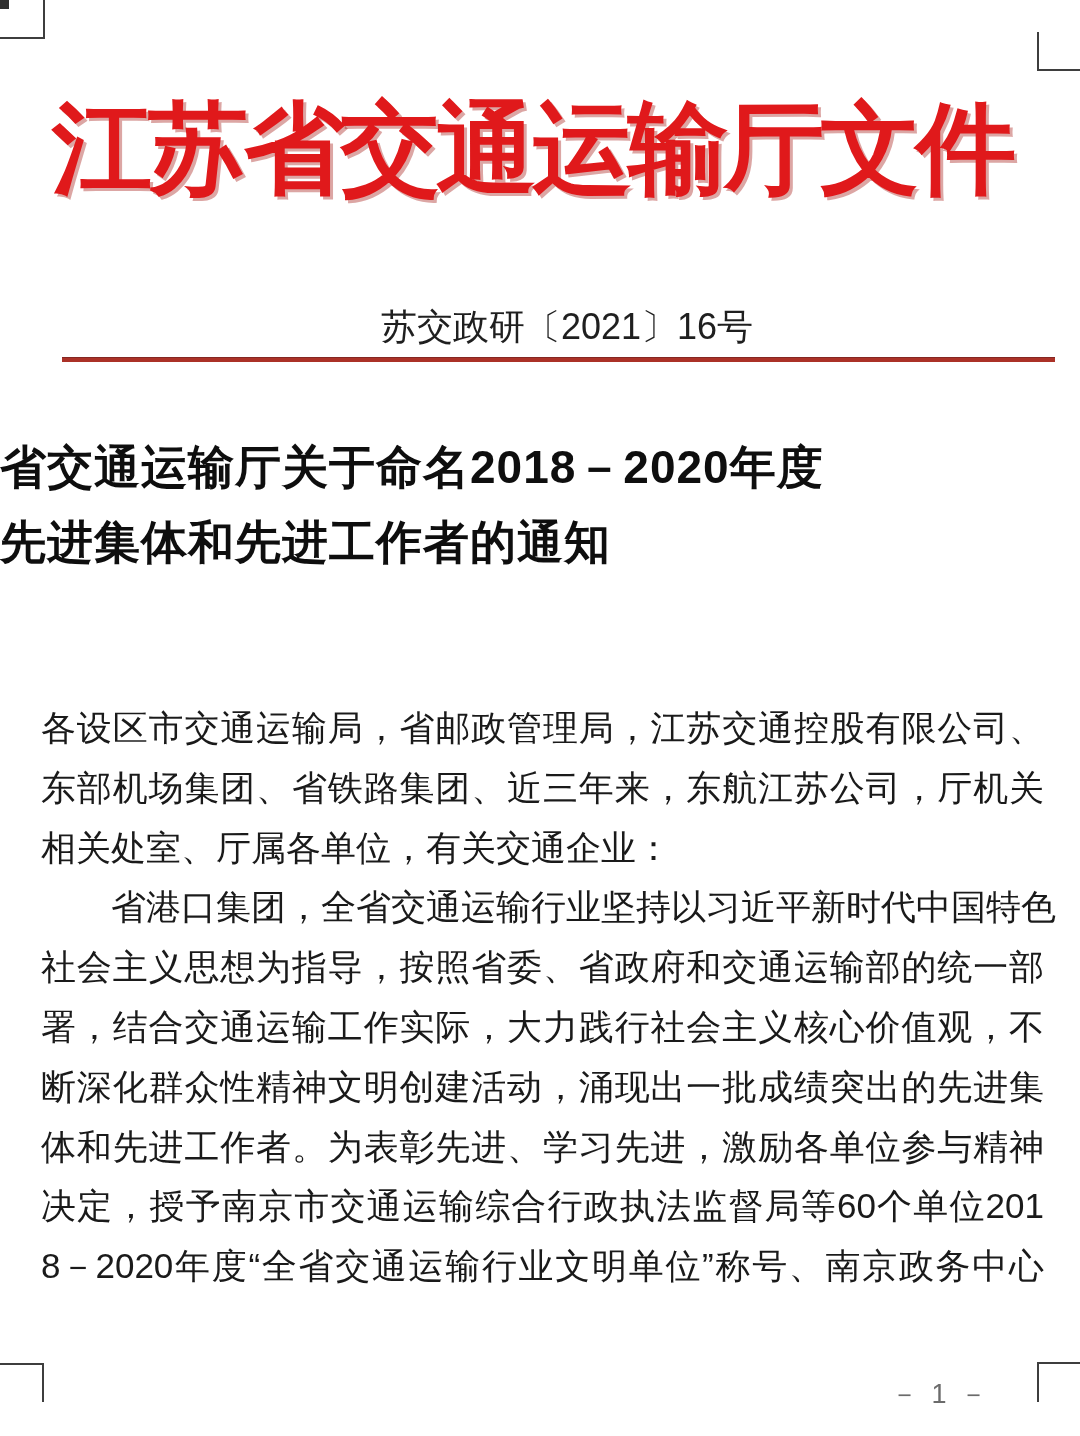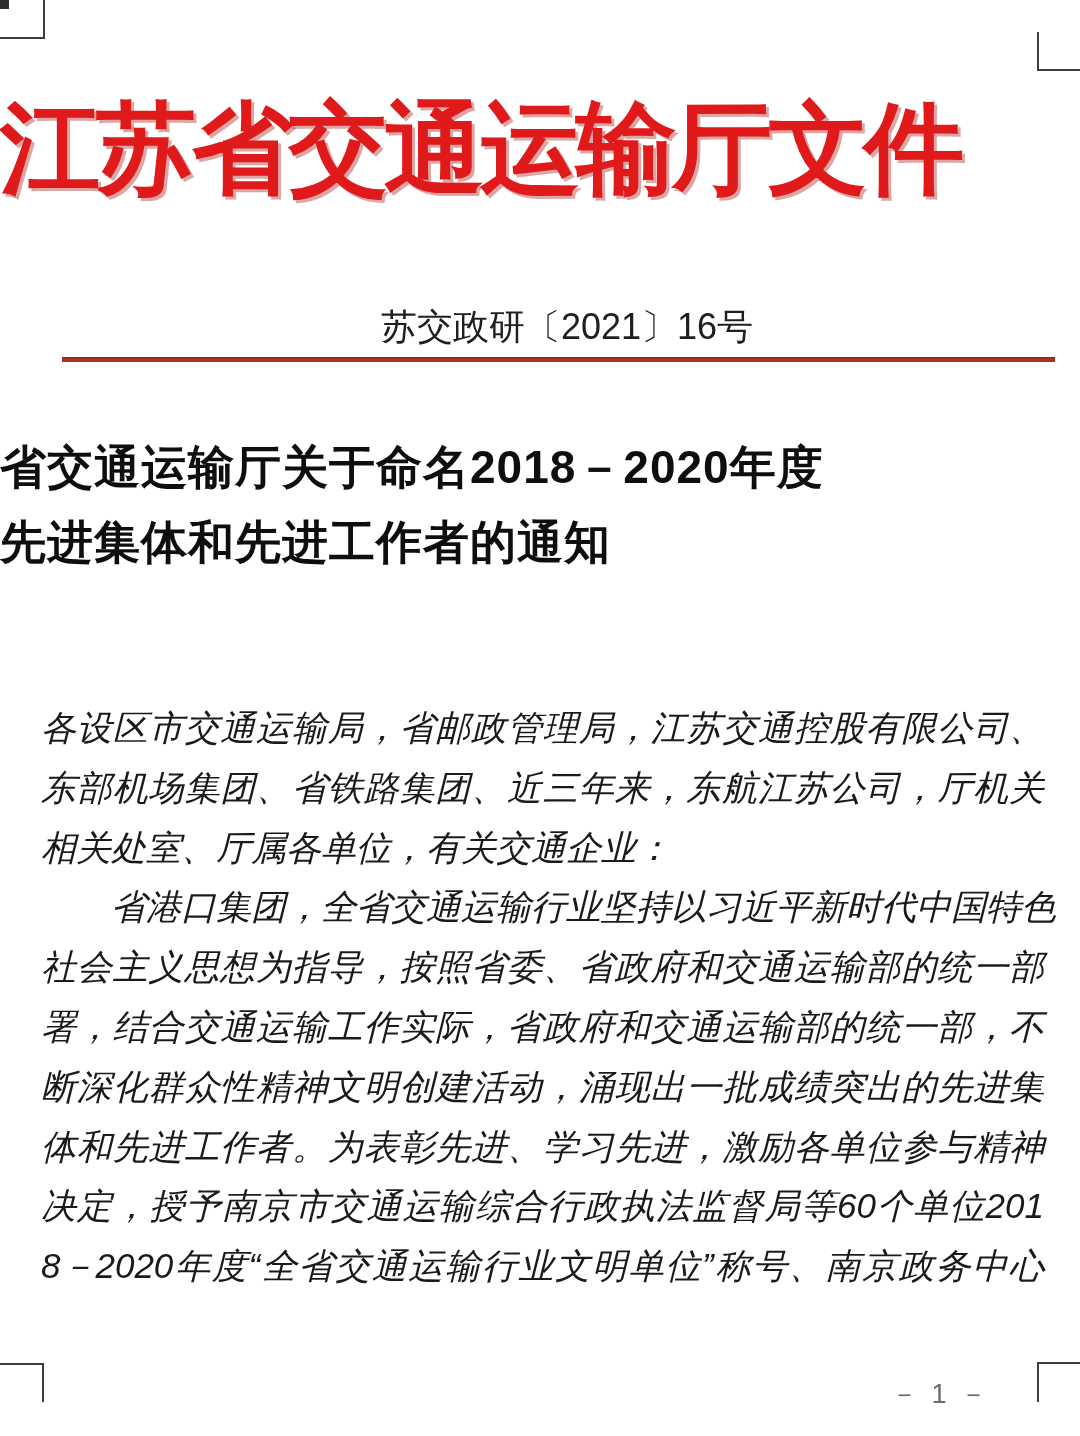--- a/index.html
+++ b/index.html
@@ -43,20 +43,21 @@
     border-left: 2px solid #3e3e3e;
     border-top: 2px solid #3e3e3e;
   }
 
   .org-header {
     position: absolute;
     top: 68px;
     left: 0;
     right: 16px;
     margin: 0;
+    text-align: center;
     font-size: 100px;
     line-height: 160px;
     font-weight: 900;
     letter-spacing: -4px;
     color: #e0191b;
     text-shadow: 3px 3px 0 rgba(164, 22, 16, 0.38);
     white-space: nowrap;
   }
 
   .doc-number {
@@ -96,21 +97,20 @@
   }
 
   .doc-body {
     position: absolute;
     top: 698px;
     left: 41px;
     width: 1003px;
     font-size: 35px;
     line-height: 59.8px;
     color: #1a1a1a;
-    font-style: italic;
   }
   .body-line {
     text-align: justify;
     text-align-last: justify;
     white-space: nowrap;
     text-justify: inter-character;
   }
   .body-line.flush-left {
     text-align: center;
     text-align-last: left;
@@ -150,21 +150,21 @@
     <div class="title-line">省交通运输厅关于命名2018－2020年度</div>
     <div class="title-line">先进集体和先进工作者的通知</div>
   </div>
 
   <div class="doc-body">
     <div class="body-line">各设区市交通运输局，省邮政管理局，江苏交通控股有限公司、</div>
     <div class="body-line">东部机场集团、省铁路集团、近三年来，东航江苏公司，厅机关</div>
     <div class="body-line flush-left">相关处室、厅属各单位，有关交通企业：</div>
     <div class="body-line indent">省港口集团，全省交通运输行业坚持以习近平新时代中国特色</div>
     <div class="body-line">社会主义思想为指导，按照省委、省政府和交通运输部的统一部</div>
-    <div class="body-line">署，结合交通运输工作实际，省政府和交通运输部的统一部，不</div>
+    <div class="body-line">署，结合交通运输工作实际，大力践行社会主义核心价值观，不</div>
     <div class="body-line">断深化群众性精神文明创建活动，涌现出一批成绩突出的先进集</div>
     <div class="body-line">体和先进工作者。为表彰先进、学习先进，激励各单位参与精神</div>
     <div class="body-line">决定，授予南京市交通运输综合行政执法监督局等60个单位201</div>
     <div class="body-line">8－2020年度“全省交通运输行业文明单位”称号、南京政务中心</div>
   </div>
 
   <div class="page-number">－ 1 －</div>
 
 </div>
 

